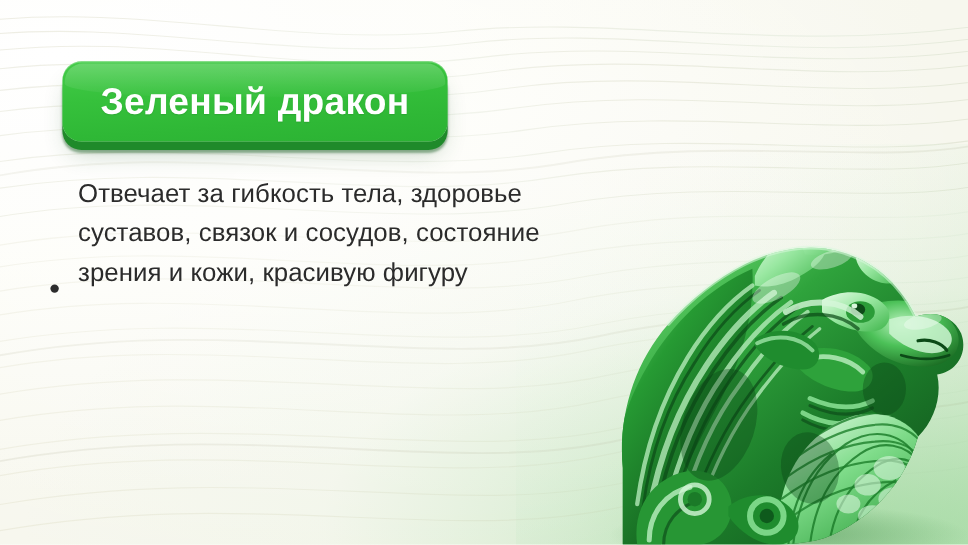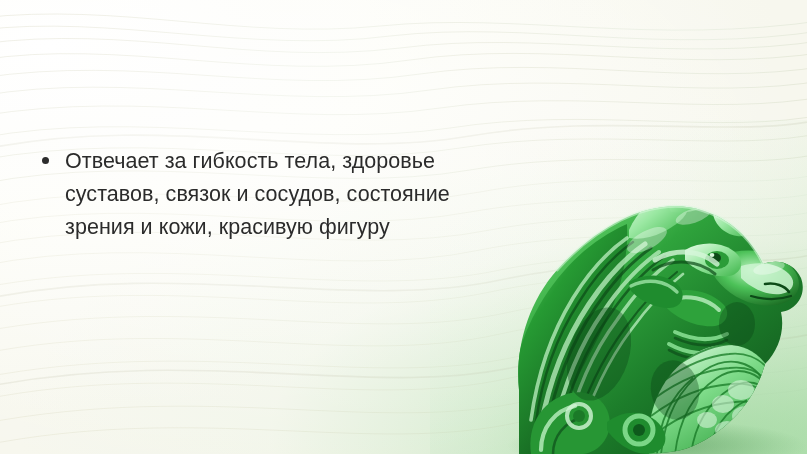--- a/index.html
+++ b/index.html
@@ -85,21 +85,21 @@
     position: absolute;
     left: 42px;
     top: 145px;
     width: 452px;
     margin: 0;
     padding: 0;
     list-style: none;
   }
   .bullet-row {
     display: flex;
-    align-items: flex-start;
+    align-items: flex-end;
   }
   .bullet-dot {
     flex: 0 0 auto;
     width: 7px;
     height: 7px;
     border-radius: 50%;
     background: #2c2c2c;
     margin-top: 12px;
     margin-right: 16px;
   }
@@ -178,20 +178,24 @@
       <path d="M-20,150 C160,112 320,162 470,136 C610,112 740,140 827,118"></path>
       <path d="M-20,300 C180,258 350,312 500,280 C640,250 775,272 827,250"></path>
       <path d="M-20,388 C200,344 370,400 520,366 C660,334 788,350 827,328"></path>
     </g>
 
     <rect x="430" y="120" width="400" height="340" fill="url(#greenGlow)"></rect>
   </svg>
 
   <div class="bg-vignette"></div>
 
+  <div class="badge">
+    <div class="badge-gloss"></div>
+    <div class="badge-title">Зеленый дракон</div>
+  </div>
 
   <ul class="body-list">
     <li class="bullet-row">
       <span class="bullet-dot"></span>
       <span class="bullet-text">Отвечает за гибкость тела, здоровье суставов, связок и сосудов, состояние зрения и кожи, красивую фигуру</span>
     </li>
   </ul>
 
   <div class="dragon">
     <svg viewBox="0 0 340 300" preserveAspectRatio="xMidYMax meet" aria-hidden="true">

